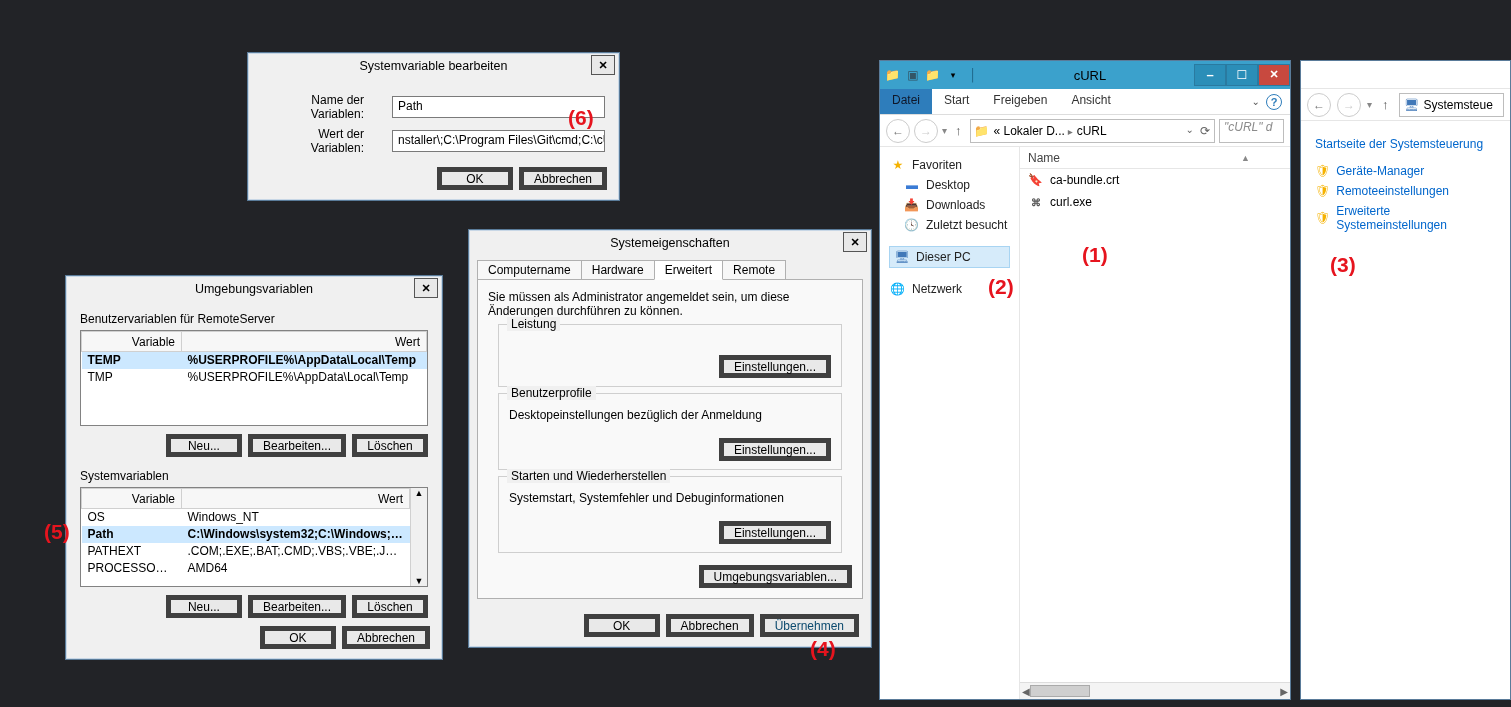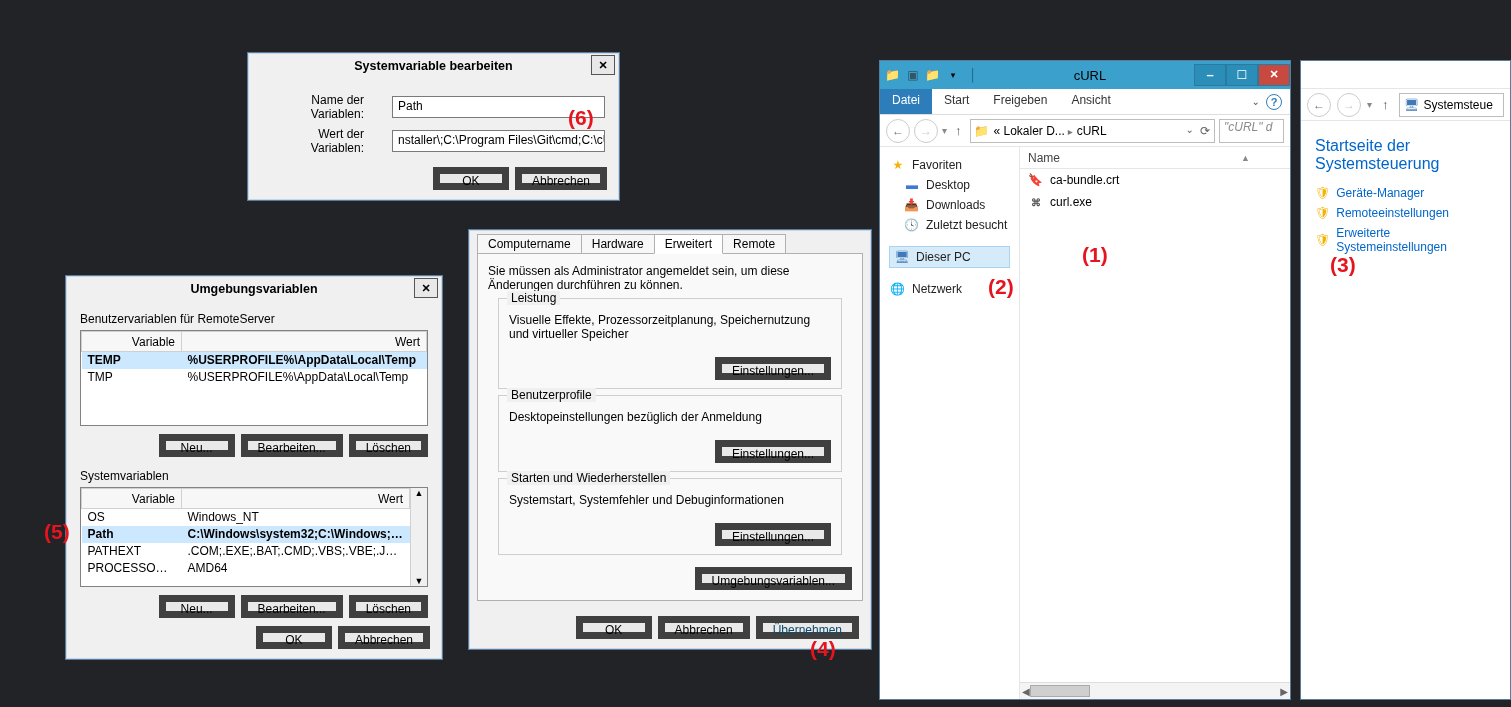--- a/index.html
+++ b/index.html
@@ -33,21 +33,20 @@
     position: absolute;
     background: var(--win-gray);
     border: 1px solid #5a7b99;
     box-shadow: 0 0 0 1px #c8d7e6 inset;
   }
   .titlebar {
     display: flex;
     align-items: center;
     height: 26px;
     position: relative;
-    font-weight: bold;
   }
   .titlebar .title {
     flex: 1;
     text-align: center;
     font-size: 12.5px;
   }
   .close-btn, .min-btn, .max-btn {
     height: 20px;
     width: 24px;
     border: 1px solid #555;
@@ -75,21 +74,21 @@
     padding: 2px 5px;
     font-size: 12px;
     overflow: hidden;
     white-space: nowrap;
   }
   .btn-row { display:flex; justify-content:flex-end; gap:6px; padding:6px 12px 10px;}
   button.wbtn {
     min-width: 76px;
     height: 23px;
     background: #e9e9e9;
-    border: 7px solid #404040;
+    border: 5px solid #404040;
     font-size: 12px;
     padding: 0 10px;
   }
   button.wbtn:disabled { color:#0c4a6e; }
 
   
   .group {
     border: 1px solid #cfcfcf;
     margin: 6px 10px;
     padding: 14px 10px 8px;
@@ -205,21 +204,21 @@
     display:flex;
     align-items:stretch;
     font-size:12px;
   }
   .ribbon .rtab {
     padding: 4px 12px;
     color:#333;
   }
   .ribbon .rtab.file {
     background: var(--ribbon-blue);
-    color:#ffffff;
+    color:#0f172a;
   }
   .ribbon .rright { margin-left:auto; display:flex; align-items:center; gap:6px; padding-right:8px; color:#555;}
   .help-icon { color:#2e7dbb; font-weight:bold; border:1px solid #2e7dbb; width:16px; height:16px; border-radius:50%; font-size:11px; display:flex; align-items:center; justify-content:center;}
   .chev { font-size:10px; }
 
   .navbar {
     height:32px;
     display:flex;
     align-items:center;
     gap:4px;
@@ -272,21 +271,21 @@
     background:#fff;
     border:1px solid #5a7b99;
   }
   .cp-title { height:28px; background:#fff; border-bottom:1px solid #e6e6e6;}
   .cp-nav {
     height:32px; display:flex; align-items:center; gap:6px; padding:0 6px;
     border-bottom:1px solid #e6e6e6;
   }
   .shield { color:#f5b200; font-size:12px;}
   .cp-link { color: var(--link-blue); font-size:12px; display:flex; align-items:center; gap:6px; padding:3px 0;}
-  .cp-heading { color: var(--link-blue); font-size:16px; margin:4px 0 10px;}
+  .cp-heading { color: var(--link-blue); font-size:12px; margin:4px 0 10px;}
   
   .annotate {
     position:absolute;
     color: var(--annotate-red);
     font-weight:bold;
     font-size:21px;
     font-family: Arial, sans-serif;
     pointer-events:none;
   }
 </style>
@@ -386,32 +385,37 @@
       <button class="wbtn">Löschen</button>
     </div>
   </div>
   <div class="btn-row" style="border-top:0;">
     <button class="wbtn">OK</button>
     <button class="wbtn">Abbrechen</button>
   </div>
 </div>
 
 <div class="win" style="left:468px; top:229px; width:404px;">
+  <div class="titlebar">
+    <span class="title">Systemeigenschaften</span>
+    <div class="close-btn" style="position:absolute; right:4px; top:2px;">
+        <span class="close-x"></span>
+      </div>
+  </div>
   <div class="tabs">
     <div class="tab">Computername</div>
     <div class="tab">Hardware</div>
     <div class="tab active">Erweitert</div>
     <div class="tab">Remote</div>
   </div>
   <div class="tab-body">
     <div style="margin:0 0 6px;">Sie müssen als Administrator angemeldet sein, um diese Änderungen durchführen zu können.</div>
 
     <div class="group">
       <span class="glabel">Leistung</span>
-      <div>Visuelle Effekte, Prozessorzeitplanung, Speichernutzung und virtueller Speicher</div>
       <div class="btn-row" style="padding:16px 0 0;">
           <button class="wbtn">Einstellungen...</button>
         </div>
     </div>
 
     <div class="group">
       <span class="glabel">Benutzerprofile</span>
       <div>Desktopeinstellungen bezüglich der Anmeldung</div>
       <div class="btn-row" style="padding:16px 0 0;">
           <button class="wbtn">Einstellungen...</button>

